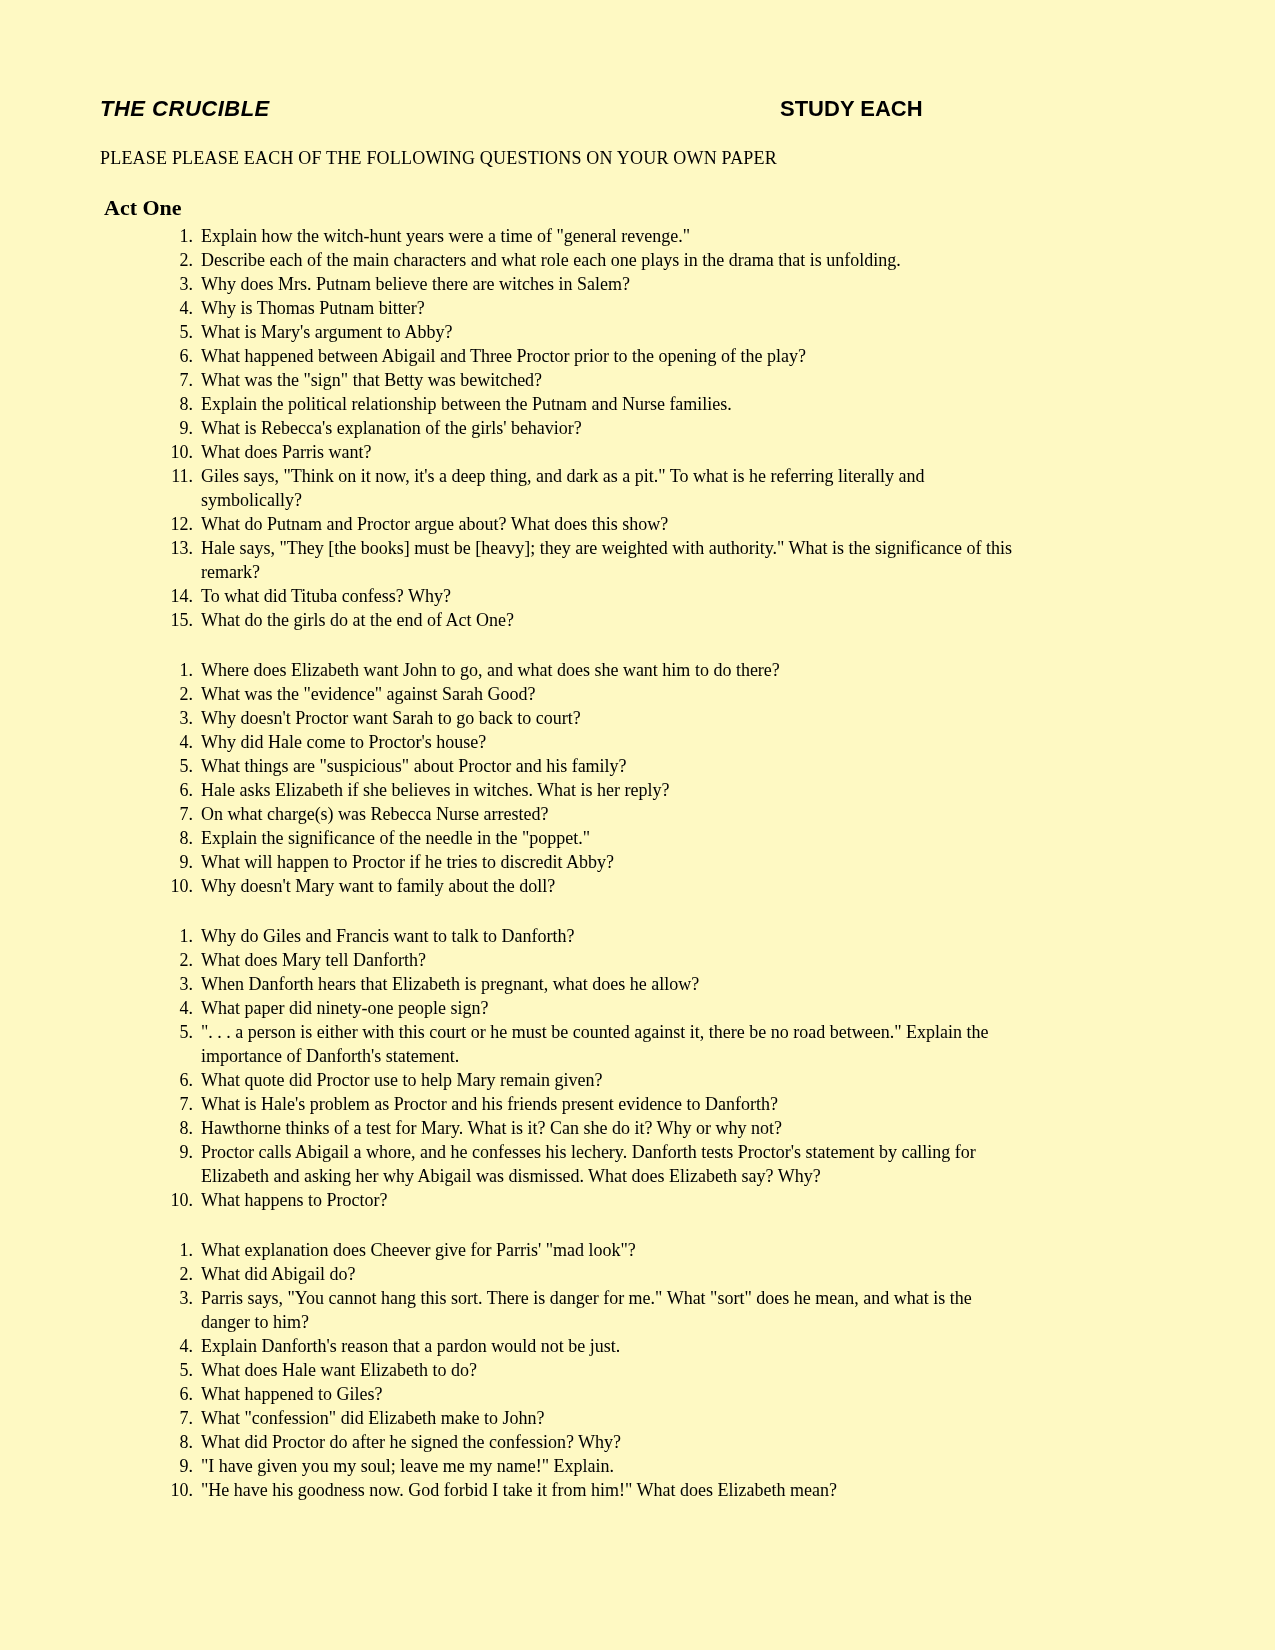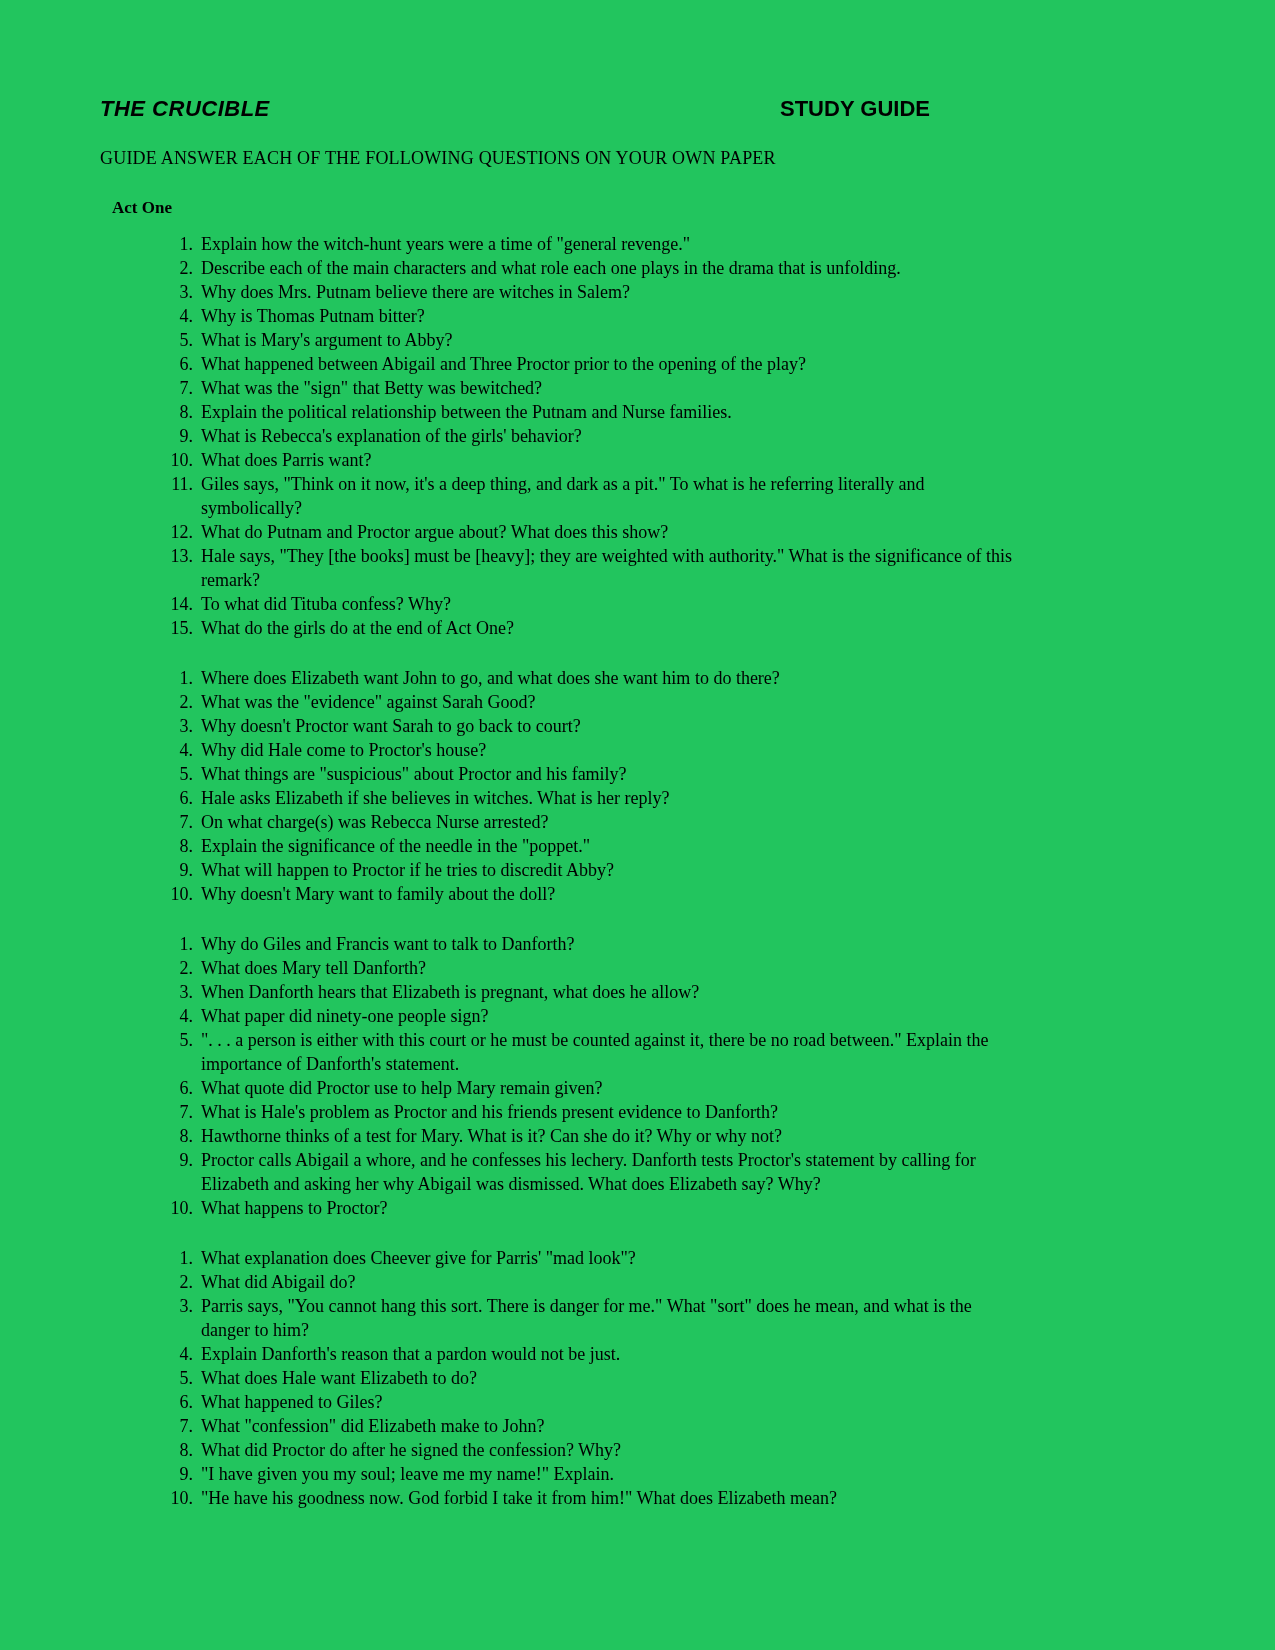--- a/index.html
+++ b/index.html
@@ -2,21 +2,21 @@
 <html><head>
 <meta charset="utf-8">
 <style>
   html, body { margin: 0; padding: 0; background: #ffffff; }
   .page {
     position: relative;
     width: 1275px;
     height: 1650px;
     box-sizing: border-box;
     padding: 0 100px;
-    background: #22c55e;
+    background: #fef9c3;
     color: #000000;
     font-family: "Liberation Serif", serif;
     font-size: 18px;
     line-height: 24px;
     overflow: hidden;
   }
   .doc-header {
     position: relative;
     margin-top: 96px;
     font-family: "Liberation Sans", sans-serif;
@@ -28,22 +28,22 @@
   .title-left { font-style: italic; letter-spacing: 0.5px; }
   .title-right { position: absolute; left: 680px; top: 0; }
   .instructions {
     margin: 24px 0 0 0;
     font-size: 18px;
     line-height: 24px;
     letter-spacing: 0.2px;
   }
   .act { margin-top: 26px; counter-reset: q; }
   .act-title {
-    margin: 12px;
-    font-size: 17px;
+    margin: 4px;
+    font-size: 22px;
     line-height: 24px;
     font-weight: bold;
   }
   .q { display: flex; counter-increment: q; }
   .q::before {
     content: counter(q) ".";
     flex: none;
     width: 93px;
     text-align: right;
   }
@@ -53,24 +53,24 @@
     white-space: pre-wrap;
   }
 </style>
 </head>
 <body>
 
 <div class="page">
 
   <header class="doc-header">
     <span class="title-left">THE CRUCIBLE</span>
-    <span class="title-right">STUDY GUIDE</span>
+    <span class="title-right">STUDY EACH</span>
   </header>
 
-  <p class="instructions">GUIDE ANSWER EACH OF THE FOLLOWING QUESTIONS ON YOUR OWN PAPER</p>
+  <p class="instructions">PLEASE PLEASE EACH OF THE FOLLOWING QUESTIONS ON YOUR OWN PAPER</p>
 
   <section class="act">
     <h2 class="act-title">Act One</h2>
     <div class="q">
         <span class="qtext">Explain how the witch-hunt years were a time of "general revenge."</span>
       </div>
     <div class="q">
         <span class="qtext">Describe each of the main characters and what role each one plays in the drama that is unfolding.</span>
       </div>
     <div class="q">

